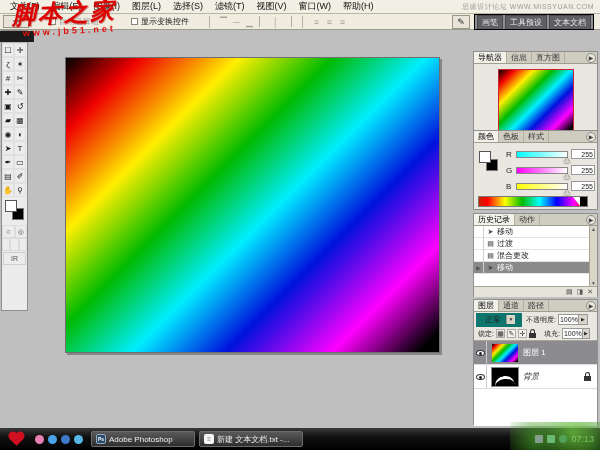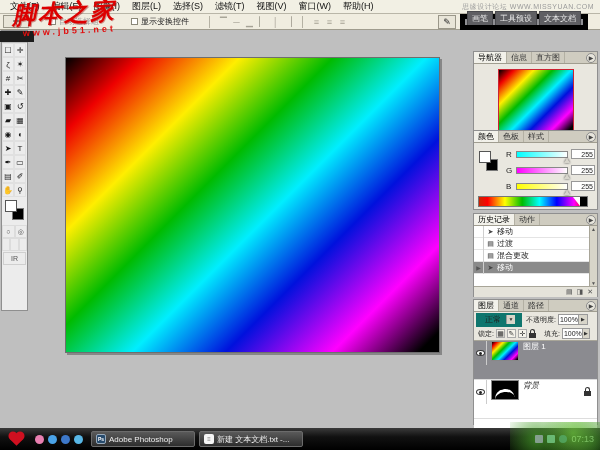--- a/index.html
+++ b/index.html
@@ -20,22 +20,22 @@
     display:flex;align-items:center;justify-content:center;font-size:8px;}
   .sep{width:1px;height:12px;background:#b5b2a4;margin:0 4px;}
   .cbrow{display:flex;align-items:center;gap:3px;margin:0 16px;}
   .cb{width:7px;height:7px;background:#fff;border:1px solid #8a8778;}
   .cblab{font-size:8px;}
   .cblab.dis{color:#a0a0a0;}
   .aligns{display:flex;align-items:center;gap:4px;margin:0 5px;color:#a5a295;font-size:9px;}
   .aligns span{width:9px;text-align:center;}
   .opt-brushbtn{width:18px;height:14px;border:1px solid #9a9789;background:#e8e5d8;margin-left:auto;
     display:flex;align-items:center;justify-content:center;font-size:9px;}
-  .pwell{display:flex;align-items:flex-end;height:16px;background:#8f8f93;margin:0 12px 0 4px;
-    border:5px solid #000000;padding:1px 2px 0 2px;gap:2px;}
+  .pwell{display:flex;align-items:flex-end;height:16px;background:#8f8f93;margin:0 6px 0 4px;
+    border:1px solid #000000;padding:1px 2px 0 2px;gap:2px;}
   .pwtab{background:#5f5f63;color:#e8e8e8;font-size:8px;padding:1px 4px;border:1px solid #4a4a4e;
     border-bottom:none;white-space:nowrap;}
 
   
   .wm-jb51{position:absolute;left:12px;top:-3px;z-index:6;pointer-events:none;transform:rotate(-3deg);}
   .wm-title{font-family:"Liberation Serif","DejaVu Serif",serif;font-weight:bold;font-style:italic;
     font-size:24px;color:#dd0000;text-shadow:1px 1px 0 rgba(150,0,0,.4);letter-spacing:2px;}
   .wm-url{font-size:9px;font-weight:bold;color:#e01010;letter-spacing:3px;margin:-3px 0 0 10px;}
   .wm-black{position:absolute;left:0;top:31px;width:34px;height:11px;background:#1c1c1c;z-index:5;}
 
@@ -117,21 +117,21 @@
   .blendbox .btxt{font-size:8px;padding-left:2px;}
   .dbtn{width:9px;height:9px;background:#d8d5c9;border-left:1px solid #999;font-size:5px;line-height:9px;text-align:center;color:#333;}
   .oplab{font-size:7px;margin-left:2px;}
   .opbox{width:30px;height:11px;background:#fff;border:1px solid #999;display:flex;align-items:center;justify-content:space-between;}
   .opbox .btxt{font-size:7px;padding-left:1px;}
   .lockrow{height:14px;display:flex;align-items:center;gap:2px;padding:0 2px;border-bottom:1px solid #a8a598;background:#e9e7df;}
   .lockrow .lic{font-size:7px;width:9px;height:9px;border:1px solid #aaa;background:#f4f2ea;text-align:center;line-height:8px;color:#333;}
   .padlock{position:relative;width:7px;height:5px;background:#333;margin-top:3px;}
   .padlock::before{content:"";position:absolute;left:1px;top:-4px;width:3px;height:3px;border:1px solid #333;border-bottom:none;border-radius:3px 3px 0 0;}
   .lay-list{background:#fff;height:85px;}
-  .lrow{height:39px;display:flex;border-bottom:1px solid #ddd;position:relative;}
+  .lrow{height:24px;display:flex;align-items:center;border-bottom:1px solid #ddd;position:relative;}
   .lrow.sel{background:#8b8b90;}
   .lrow.sel .lname{color:#fff;}
   .leye{width:13px;height:24px;border-right:1px solid #ccc;display:flex;align-items:center;justify-content:center;flex:none;}
   .eye{width:9px;height:6px;border:1px solid #333;border-radius:50%;background:#fff;position:relative;}
   .eye::after{content:"";position:absolute;left:2.5px;top:1px;width:3px;height:3px;border-radius:50%;background:#222;}
   .lthumb{width:28px;height:20px;border:1px solid #888;margin:0 4px;flex:none;}
   .lthumb.rainbow{background:linear-gradient(135deg,#000 0%,#ee0000 11%,#ffee00 26%,#00bb00 40%,#00eeff 54%,#0011dd 68%,#ff00ff 84%,#000 97%);}
   .lthumb.bg{background:#000;position:relative;overflow:hidden;}
   .lthumb.bg::after{content:"";position:absolute;left:3px;top:8px;width:20px;height:16px;border-top:3px solid #fff;border-radius:50% 50% 0 0;transform:rotate(-8deg);}
   .lname{font-size:8px;}

